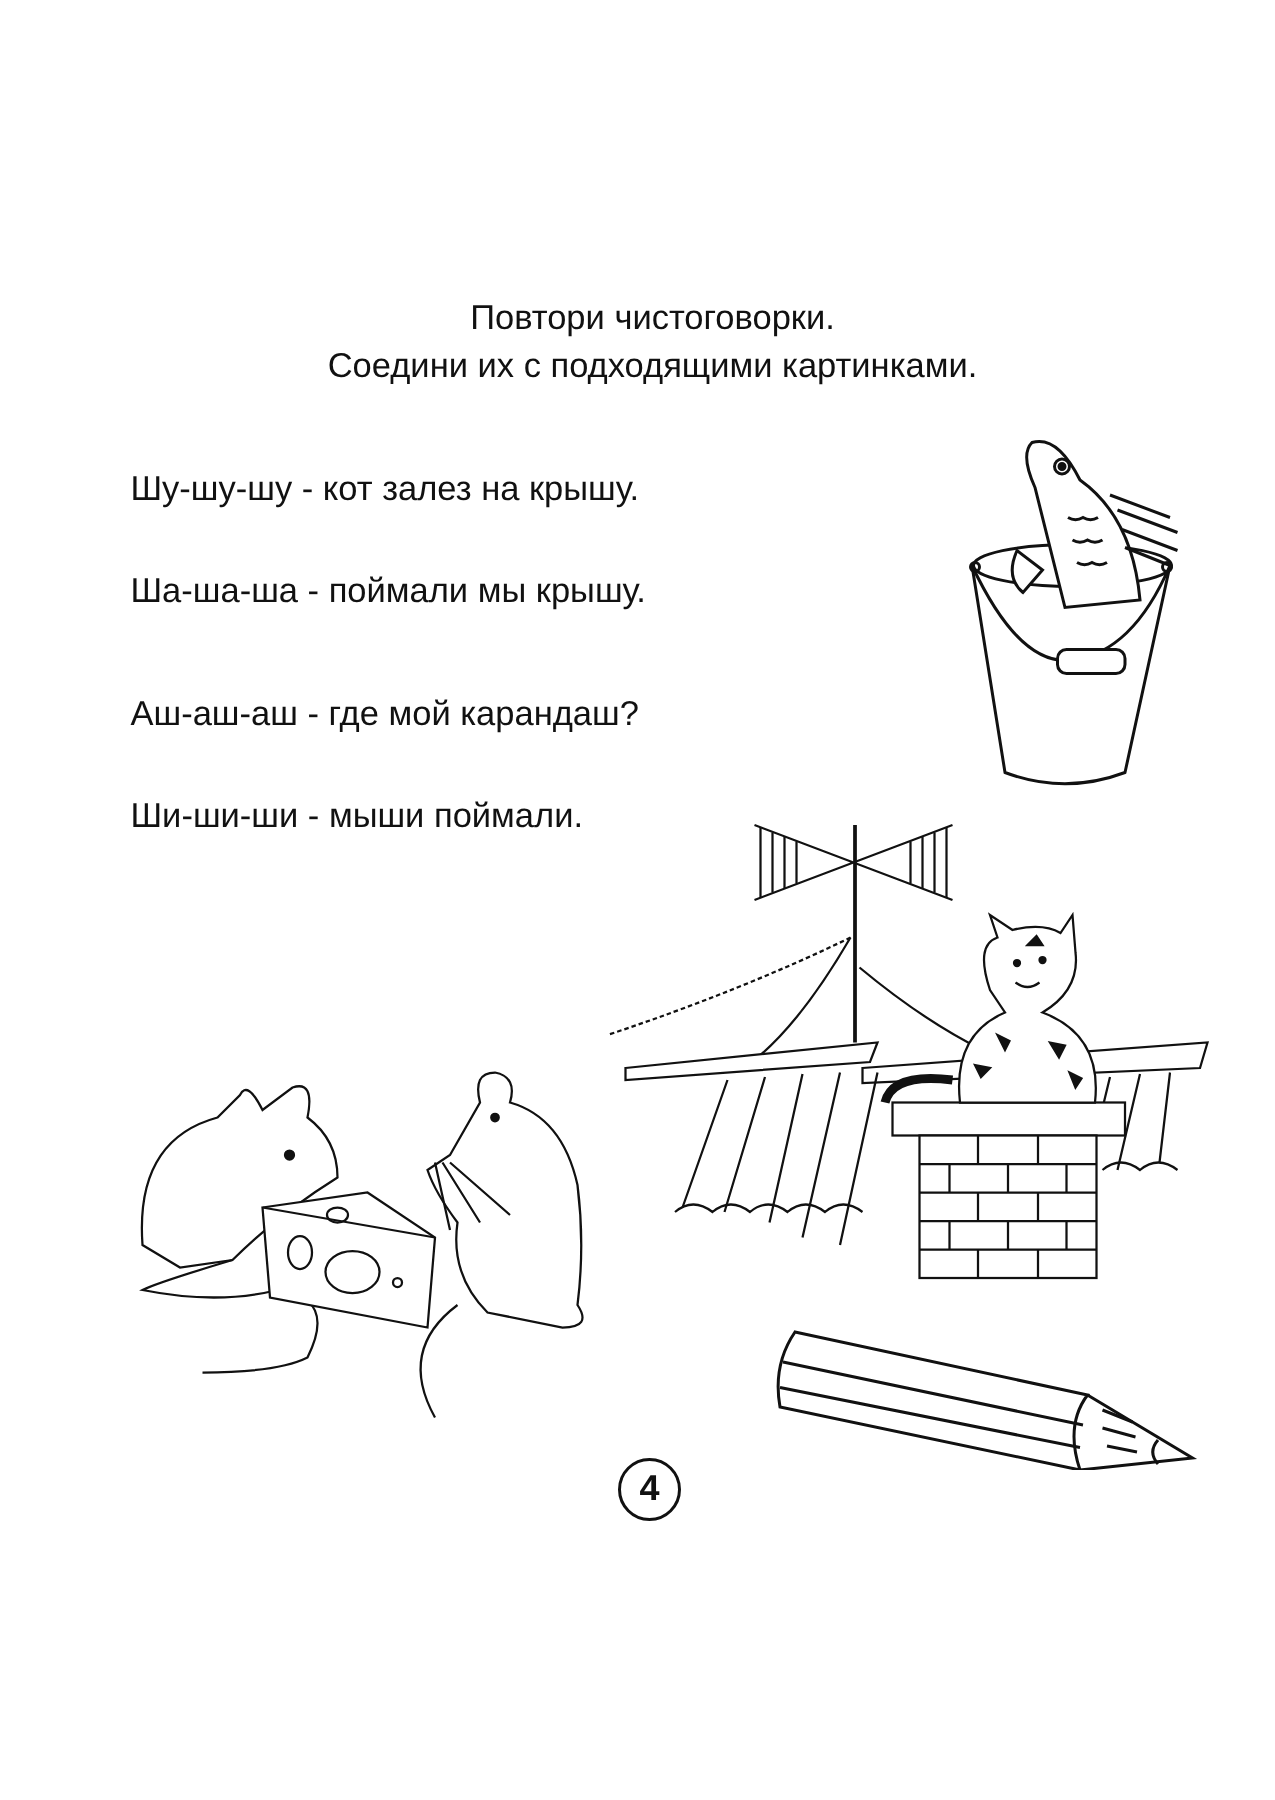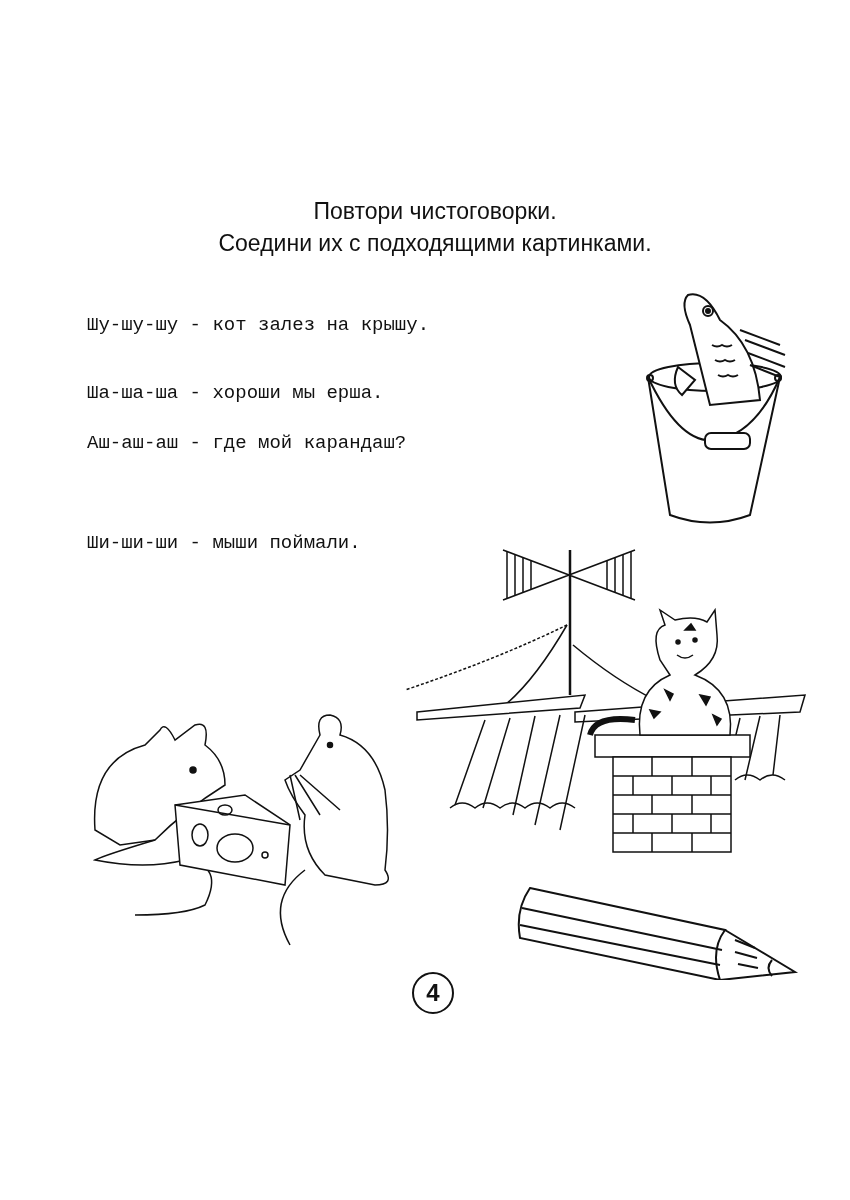--- a/index.html
+++ b/index.html
@@ -2,36 +2,36 @@
 <html><head>
   <meta charset="utf-8">
   <style>
     html, body { margin:0; padding:0; background:#ffffff; }
     body { width:850px; height:1200px; position:relative; overflow:hidden;
            font-family:"Liberation Sans", sans-serif; color:#111; }
     .title { position:absolute; left:0; width:850px; text-align:center;
              font-size:23px; line-height:30px; }
     .title1 { top:196px; left:10px; }
     .title2 { top:228px; left:10px; }
-    .line { position:absolute; left:87px; font-size:19px; line-height:30px; white-space:nowrap;font-family:Liberation Mono, monospace; }
+    .line { position:absolute; left:87px; font-size:23px; line-height:30px; white-space:nowrap; }
     .pic { position:absolute; }
     .pic svg { width:100%; height:100%; display:block; }
     .page-num { position:absolute; left:412px; top:972px; width:42px; height:42px;
                 border:2px solid #111; border-radius:50%; box-sizing:border-box;
                 text-align:center; line-height:38px; font-weight:bold; font-size:24px; }
   </style>
 </head>
 <body>
 
 <div class="title title1">Повтори чистоговорки.</div>
 <div class="title title2">Соедини их с подходящими картинками.</div>
 
 <div class="line" style="top:310px">Шу-шу-шу - кот залез на крышу.</div>
-<div class="line" style="top:378px">Ша-ша-ша - хороши мы ерша.</div>
-<div class="line" style="top:428px">Аш-аш-аш - где мой карандаш?</div>
+<div class="line" style="top:378px">Ша-ша-ша - поймали мы крышу.</div>
+<div class="line" style="top:460px">Аш-аш-аш - где мой карандаш?</div>
 <div class="line" style="top:528px">Ши-ши-ши - мыши поймали.</div>
 
 <div class="pic" style="left:620px; top:285px; width:170px; height:245px;">
   <svg viewBox="0 0 170 245" fill="none" stroke="#111" stroke-width="2">
     <path d="M28,92 L50,230 Q90,245 130,230 L160,92 Z" fill="#fff"></path>
     <ellipse cx="95" cy="92" rx="66" ry="14" fill="#fff"></ellipse>
     <path d="M68,10 Q60,18 70,40 L90,120 L140,115 Q135,60 100,35 Q85,5 68,10 Z" fill="#fff"></path>
     <circle cx="88" cy="26" r="5"></circle>
       <circle cx="88" cy="26" r="2" fill="#111"></circle>
     <path d="M120,45 L160,60 M125,55 L165,70 M128,68 L165,82 M130,80 L160,92"></path>

